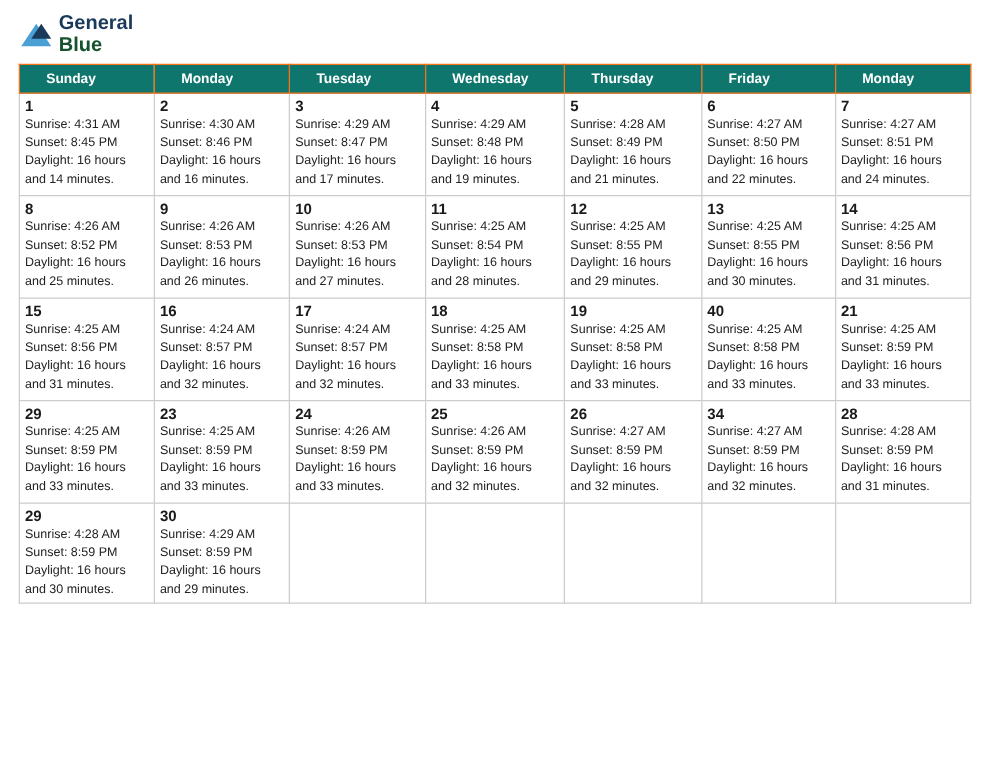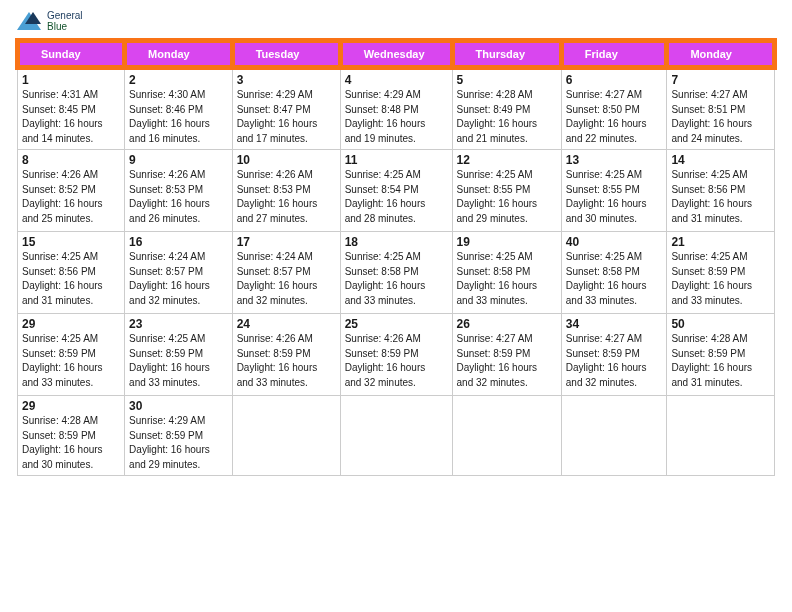--- a/index.html
+++ b/index.html
@@ -20,22 +20,22 @@
       justify-content: space-between;
       align-items: flex-start;
       margin-bottom: 6px;
     }
     .logo {
       display: flex;
       align-items: center;
       gap: 4px;
     }
     .logo-text {
-      font-size: 10px;
-      font-weight: normal;
+      font-size: 16px;
+      font-weight: bold;
       color: #1a3a5c;
       line-height: 1.1;
     }
     .logo-text span {
       color: #14532d;
     }
     .logo-icon {
       width: 28px;
       height: 22px;
     }
@@ -50,27 +50,27 @@
     .location-title {
       font-size: 13px;
       color: #333;
     }
     .calendar {
       width: 100%;
       border-collapse: collapse;
       font-size: 9.5px;
     }
     .calendar th {
-      background: #d946ef;
+      background: #0f766e;
       color: #fff;
       font-size: 11px;
       font-weight: bold;
       padding: 5px 21px;
       text-align: left;
-      border: 5px solid #f97316;
+      border: 1px solid #f97316;
     }
     .calendar td {
       border: 1px solid #ccc;
       vertical-align: top;
       padding: 3px 4px;
       width: 113px;
       height: 82px;
       background: #fff;
     }
     .calendar tr:last-child td {
@@ -316,21 +316,21 @@
 and 32 minutes.</div>
           </td>
           <td>
             <span class="day-num">34</span>
             <div class="day-info" style="white-space: pre-line;">Sunrise: 4:27 AM
 Sunset: 8:59 PM
 Daylight: 16 hours
 and 32 minutes.</div>
           </td>
           <td>
-            <span class="day-num">50</span>
+            <span class="day-num">28</span>
             <div class="day-info" style="white-space: pre-line;">Sunrise: 4:28 AM
 Sunset: 8:59 PM
 Daylight: 16 hours
 and 31 minutes.</div>
           </td>
         </tr>
         <tr>
           <td>
             <span class="day-num">29</span>
             <div class="day-info" style="white-space: pre-line;">Sunrise: 4:28 AM

